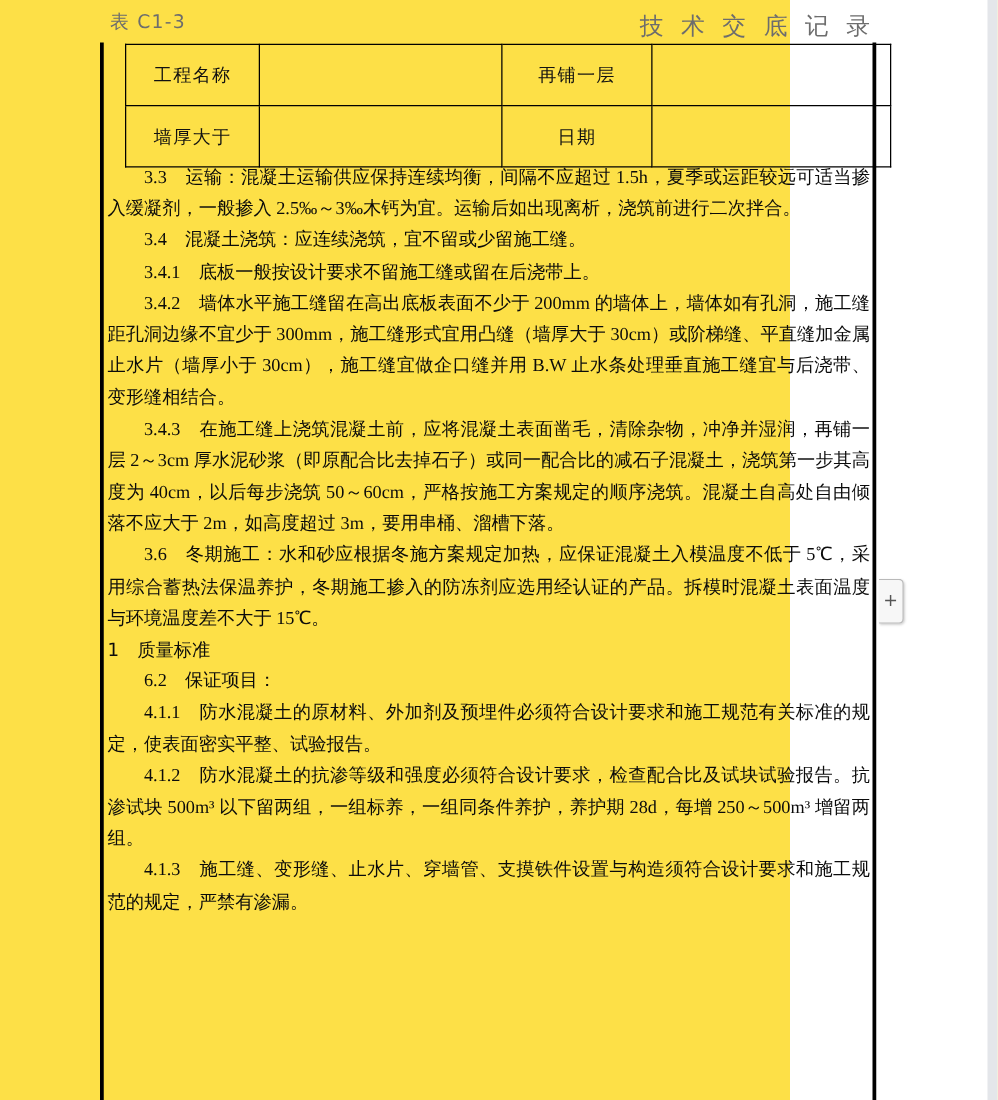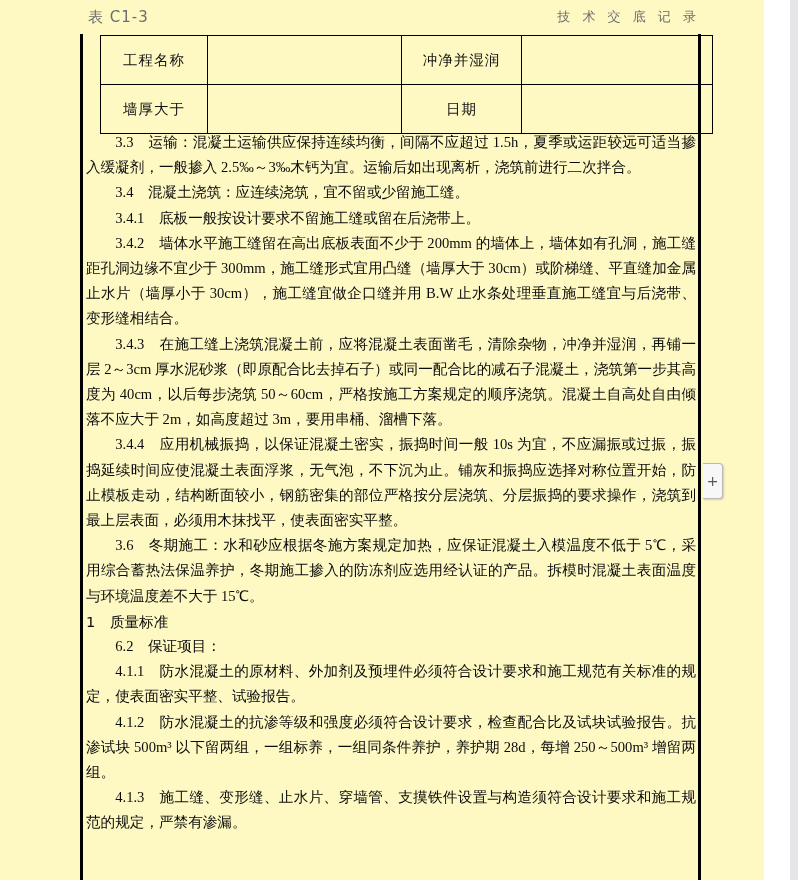--- a/index.html
+++ b/index.html
@@ -12,23 +12,23 @@
     height: 880px;
     overflow: hidden;
     font-family: "DejaVu Sans", "Liberation Sans", sans-serif;
     position: relative;
   }
 
   
   #page {
     position: absolute;
     left: 0; top: 0;
-    width: 764px;
+    width: 632px;
     height: 880px;
-    background: #fef9c3;
+    background: #fde047;
   }
 
   
   #right-gutter {
     position: absolute;
     right: 0; top: 0;
     width: 8px;
     height: 880px;
     background: #e4e6ea;
   }
@@ -48,21 +48,21 @@
     font-size: 15px;
     color: #6d6d6d;
     letter-spacing: 1px;
     font-family: "DejaVu Sans", "Liberation Sans", sans-serif;
     white-space: nowrap;
   }
   #header-right {
     position: absolute;
     right: 0px;
     top: 2px;
-    font-size: 13px;
+    font-size: 19px;
     color: #6d6d6d;
     letter-spacing: 4px;
     white-space: nowrap;
   }
 
   
   .page-rule {
     position: absolute;
     top: 34px;
     width: 3px;
@@ -153,39 +153,38 @@
   </div>
 
   <div class="page-rule" id="page-rule-left"></div>
   <div class="page-rule" id="page-rule-right"></div>
 
   <table id="info-table">
     <tbody id="info-table-body">
         <tr>
           <td class="col-label">工程名称</td>
           <td class="col-value"></td>
-          <td class="col-label2">冲净并湿润</td>
+          <td class="col-label2">再铺一层</td>
           <td class="col-value2"></td>
         </tr>
         <tr>
           <td class="col-label">墙厚大于</td>
           <td class="col-value"></td>
           <td class="col-label2">日期</td>
           <td class="col-value2"></td>
         </tr>
       </tbody>
   </table>
 
   <div id="body-text">
       <p class="indent2">3.3　运输：混凝土运输供应保持连续均衡，间隔不应超过 1.5h，夏季或运距较远可适当掺入缓凝剂，一般掺入 2.5‰～3‰木钙为宜。运输后如出现离析，浇筑前进行二次拌合。</p>
       <p class="indent2">3.4　混凝土浇筑：应连续浇筑，宜不留或少留施工缝。</p>
       <p class="indent2">3.4.1　底板一般按设计要求不留施工缝或留在后浇带上。</p>
       <p class="indent2">3.4.2　墙体水平施工缝留在高出底板表面不少于 200mm 的墙体上，墙体如有孔洞，施工缝距孔洞边缘不宜少于 300mm，施工缝形式宜用凸缝（墙厚大于 30cm）或阶梯缝、平直缝加金属止水片（墙厚小于 30cm），施工缝宜做企口缝并用 B.W 止水条处理垂直施工缝宜与后浇带、变形缝相结合。</p>
       <p class="indent2">3.4.3　在施工缝上浇筑混凝土前，应将混凝土表面凿毛，清除杂物，冲净并湿润，再铺一层 2～3cm 厚水泥砂浆（即原配合比去掉石子）或同一配合比的减石子混凝土，浇筑第一步其高度为 40cm，以后每步浇筑 50～60cm，严格按施工方案规定的顺序浇筑。混凝土自高处自由倾落不应大于 2m，如高度超过 3m，要用串桶、溜槽下落。</p>
-      <p class="indent2">3.4.4　应用机械振捣，以保证混凝土密实，振捣时间一般 10s 为宜，不应漏振或过振，振捣延续时间应使混凝土表面浮浆，无气泡，不下沉为止。铺灰和振捣应选择对称位置开始，防止模板走动，结构断面较小，钢筋密集的部位严格按分层浇筑、分层振捣的要求操作，浇筑到最上层表面，必须用木抹找平，使表面密实平整。</p>
       <p class="indent2">3.6　冬期施工：水和砂应根据冬施方案规定加热，应保证混凝土入模温度不低于 5℃，采用综合蓄热法保温养护，冬期施工掺入的防冻剂应选用经认证的产品。拆模时混凝土表面温度与环境温度差不大于 15℃。</p>
       <p class="heading">1　质量标准</p>
       <p class="indent2">6.2　保证项目：</p>
       <p class="indent2">4.1.1　防水混凝土的原材料、外加剂及预埋件必须符合设计要求和施工规范有关标准的规定，使表面密实平整、试验报告。</p>
       <p class="indent2">4.1.2　防水混凝土的抗渗等级和强度必须符合设计要求，检查配合比及试块试验报告。抗渗试块 500m³ 以下留两组，一组标养，一组同条件养护，养护期 28d，每增 250～500m³ 增留两组。</p>
       <p class="indent2">4.1.3　施工缝、变形缝、止水片、穿墙管、支摸铁件设置与构造须符合设计要求和施工规范的规定，严禁有渗漏。</p>
     </div>
 
   <div id="plus-tab">
     <span class="glyph">+</span>

